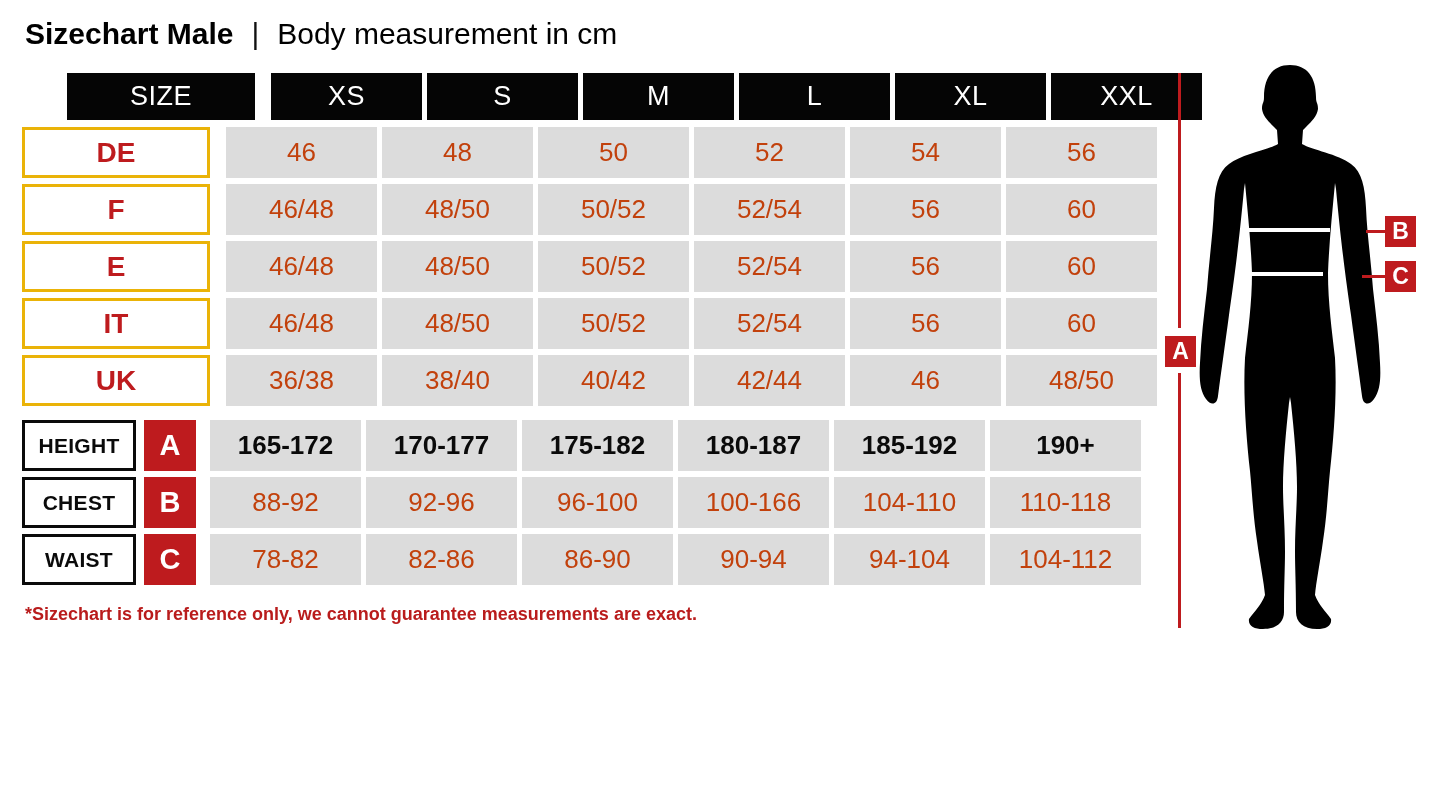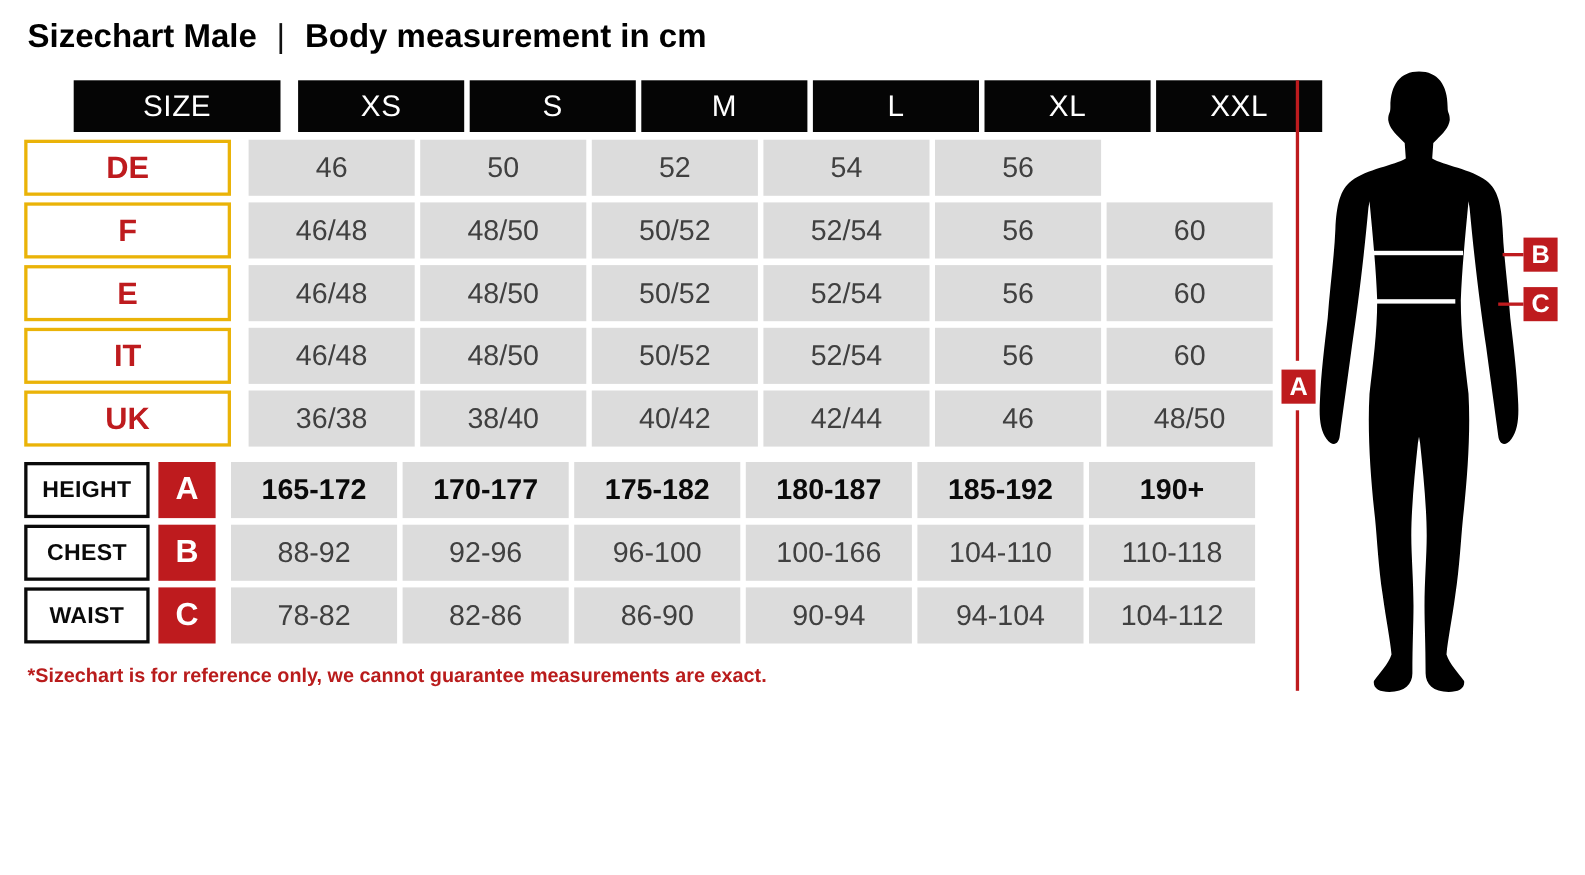--- a/index.html
+++ b/index.html
@@ -3,38 +3,38 @@
 <meta charset="utf-8">
 <style>
   html,body{margin:0;padding:0;}
   body{
     width:1441px;height:795px;background:#ffffff;position:relative;
     font-family:"Liberation Sans", sans-serif;color:#000;overflow:hidden;
   }
   .title{position:absolute;left:25px;top:17px;font-size:30px;display:flex;align-items:flex-end;white-space:nowrap;}
   .t-main{font-weight:700;}
   .t-sep{margin:0 18px;font-weight:400;color:#111;}
-  .t-sub{font-weight:700;}
+  .t-sub{font-weight:400;}
 
   .table{position:absolute;left:22px;top:73px;}
   .row{display:flex;margin-bottom:6px;}
   .hrow{height:47px;margin-bottom:7px;padding-left:45px;}
   .drow{height:51px;}
   .gap-before{margin-top:14px;}
 
   .hcell{background:#050505;color:#fff;display:flex;align-items:center;justify-content:center;
          font-size:27px;letter-spacing:.5px;}
   .hlabel{width:188px;margin-right:16px;}
   .hcol{width:151px;margin-right:5px;}
   .row > :last-child{margin-right:0;}
 
   .lblbox{width:188px;margin-right:16px;background:#fff;border:3px solid #eab308;box-sizing:border-box;
           display:flex;align-items:center;justify-content:center;
           color:var(--red);font-weight:700;font-size:28px;}
-  .cell{width:151px;margin-right:5px;background:#dcdcdc;color:#404040;
+  .cell{width:151px;margin-right:5px;background:#dcdcdc;color:#c2410c;
         display:flex;align-items:center;justify-content:center;font-size:26px;}
   .cell.b{font-weight:700;color:#0a0a0a;}
 
   .mlbl{width:114px;margin-right:8px;background:#fff;border:3px solid #0a0a0a;box-sizing:border-box;
         display:flex;align-items:center;justify-content:center;
         color:#0a0a0a;font-weight:700;font-size:21px;letter-spacing:.3px;}
   .mbadge{width:52px;margin-right:14px;background:var(--red);color:#fff;
           display:flex;align-items:center;justify-content:center;font-weight:700;font-size:29px;}
 
   .footnote{position:absolute;left:25px;top:604px;font-size:18px;font-weight:700;color:#b91c1c;}
@@ -68,20 +68,21 @@
     <div class="hcell hcol">S</div>
     <div class="hcell hcol">M</div>
     <div class="hcell hcol">L</div>
     <div class="hcell hcol">XL</div>
     <div class="hcell hcol">XXL</div>
   </div>
 
   <div class="row drow">
     <div class="lblbox">DE</div>
     <div class="cell">46</div>
+    <div class="cell">48</div>
     <div class="cell">50</div>
     <div class="cell">52</div>
     <div class="cell">54</div>
     <div class="cell">56</div>
   </div>
 
   <div class="row drow">
     <div class="lblbox">F</div>
     <div class="cell">46/48</div>
     <div class="cell">48/50</div>

